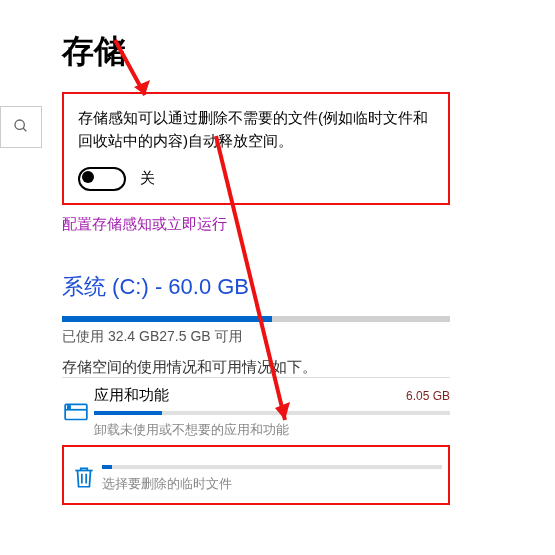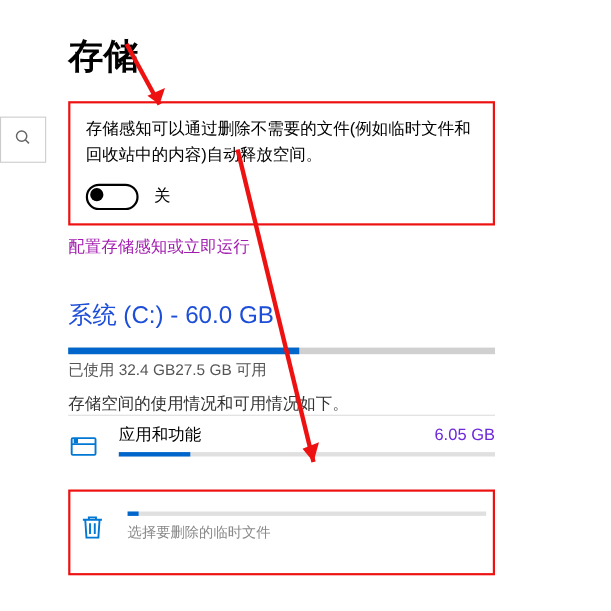--- a/index.html
+++ b/index.html
@@ -12,27 +12,27 @@
   .desc{line-height:1.55}
   .toggle-row{display:flex;align-items:center;gap:14px;margin-top:14px}
   .toggle{width:44px;height:20px;border:2px solid #000;border-radius:12px;position:relative;background:#fff}
   .toggle .knob{position:absolute;left:2px;top:2px;width:12px;height:12px;border-radius:50%;background:#000}
   .link{color:#a21caf;margin-top:10px;display:inline-block}
   .section-title{font-size:22px;color:#1d4ed8;margin:38px 0 14px 0;font-weight:400}
   .bar{height:6px;background:#d0d0d0;position:relative;margin-bottom:6px}
   .bar .fill{position:absolute;left:0;top:0;height:100%;background:#0066cc}
   .bar-labels{display:flex;color:#555;font-size:14px;margin-bottom:12px}
   .sub-desc{color:#333;}
-  .item{display:flex;align-items:flex-end;gap:18px;padding:8px 0 24px 0;border-top:1px solid #ddd}
+  .item{display:flex;align-items:center;gap:4px;padding:8px 0 6px 0;border-top:1px solid #ddd}
   .item:first-of-type{border-top:none}
   .item .icon{width:28px;height:28px;flex:0 0 28px;display:flex;align-items:center;justify-content:center;margin-top:2px}
   .item .body{flex:1}
   .item .row1{display:flex;justify-content:space-between;align-items:baseline}
   .item .title{font-size:15px}
-  .item .size{font-size:15px;color:#6d28d9}
+  .item .size{font-size:12px;color:#7f1d1d}
   .item .mini-bar{height:4px;background:#e0e0e0;margin:6px 0 6px 0;position:relative}
   .item .mini-bar .fill{position:absolute;left:0;top:0;height:100%;background:#0066cc}
   .item .hint{color:#888;font-size:13px}
   .box2{border:2px solid #e11;padding:4px 6px}
   
   .arrow{position:absolute;pointer-events:none}
   .arrow line{stroke:#e11;stroke-width:4}
   .arrow polygon{fill:#e11}
 </style>
 </head>
@@ -83,20 +83,21 @@
           </svg>
       </div>
       <div class="body">
         <div class="row1">
           <span class="title">应用和功能</span>
           <span class="size">6.05 GB</span>
         </div>
         <div class="mini-bar">
             <div class="fill" id="cat0" style="width: 19%;"></div>
           </div>
+        <div class="hint">卸载未使用或不想要的应用和功能</div>
       </div>
     </div>
 
     
     <div class="box2">
       <div class="item" style="border-top:none">
         <div class="icon">
           <svg viewBox="0 0 24 24" width="26" height="26" fill="none" stroke="#0078d4" stroke-width="1.6">
               <path d="M4 6h16"></path>
               <path d="M9 6V4h6v2"></path>

